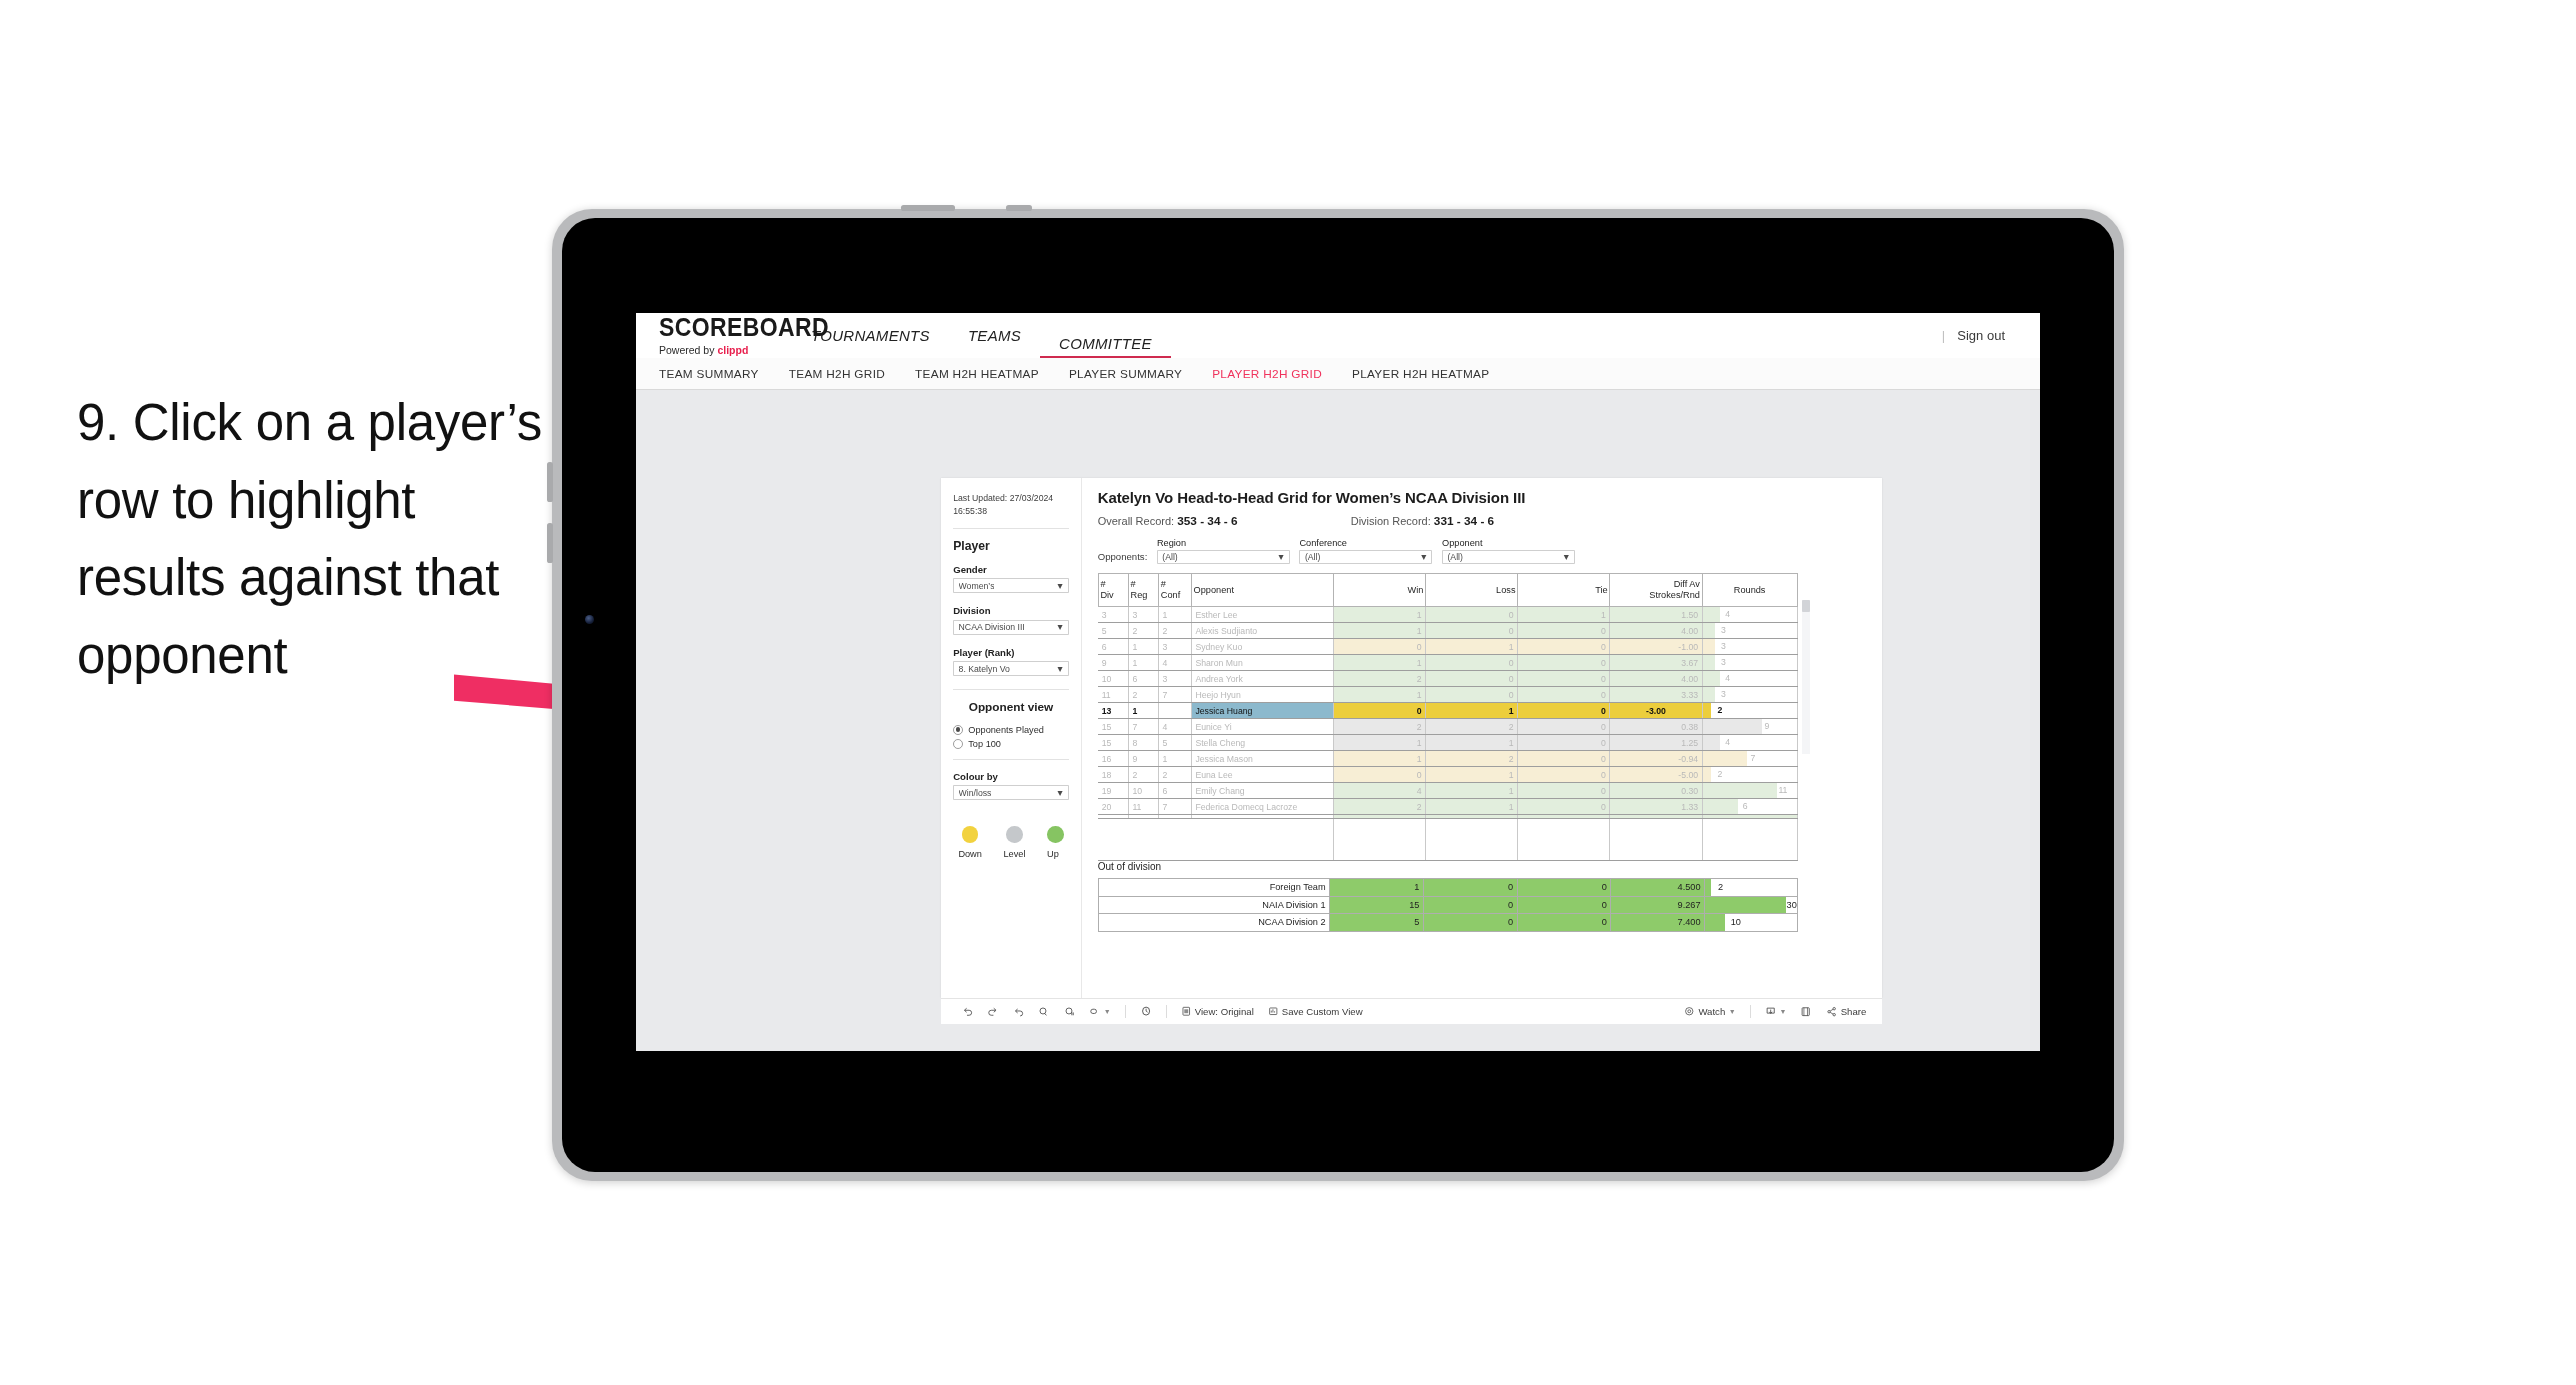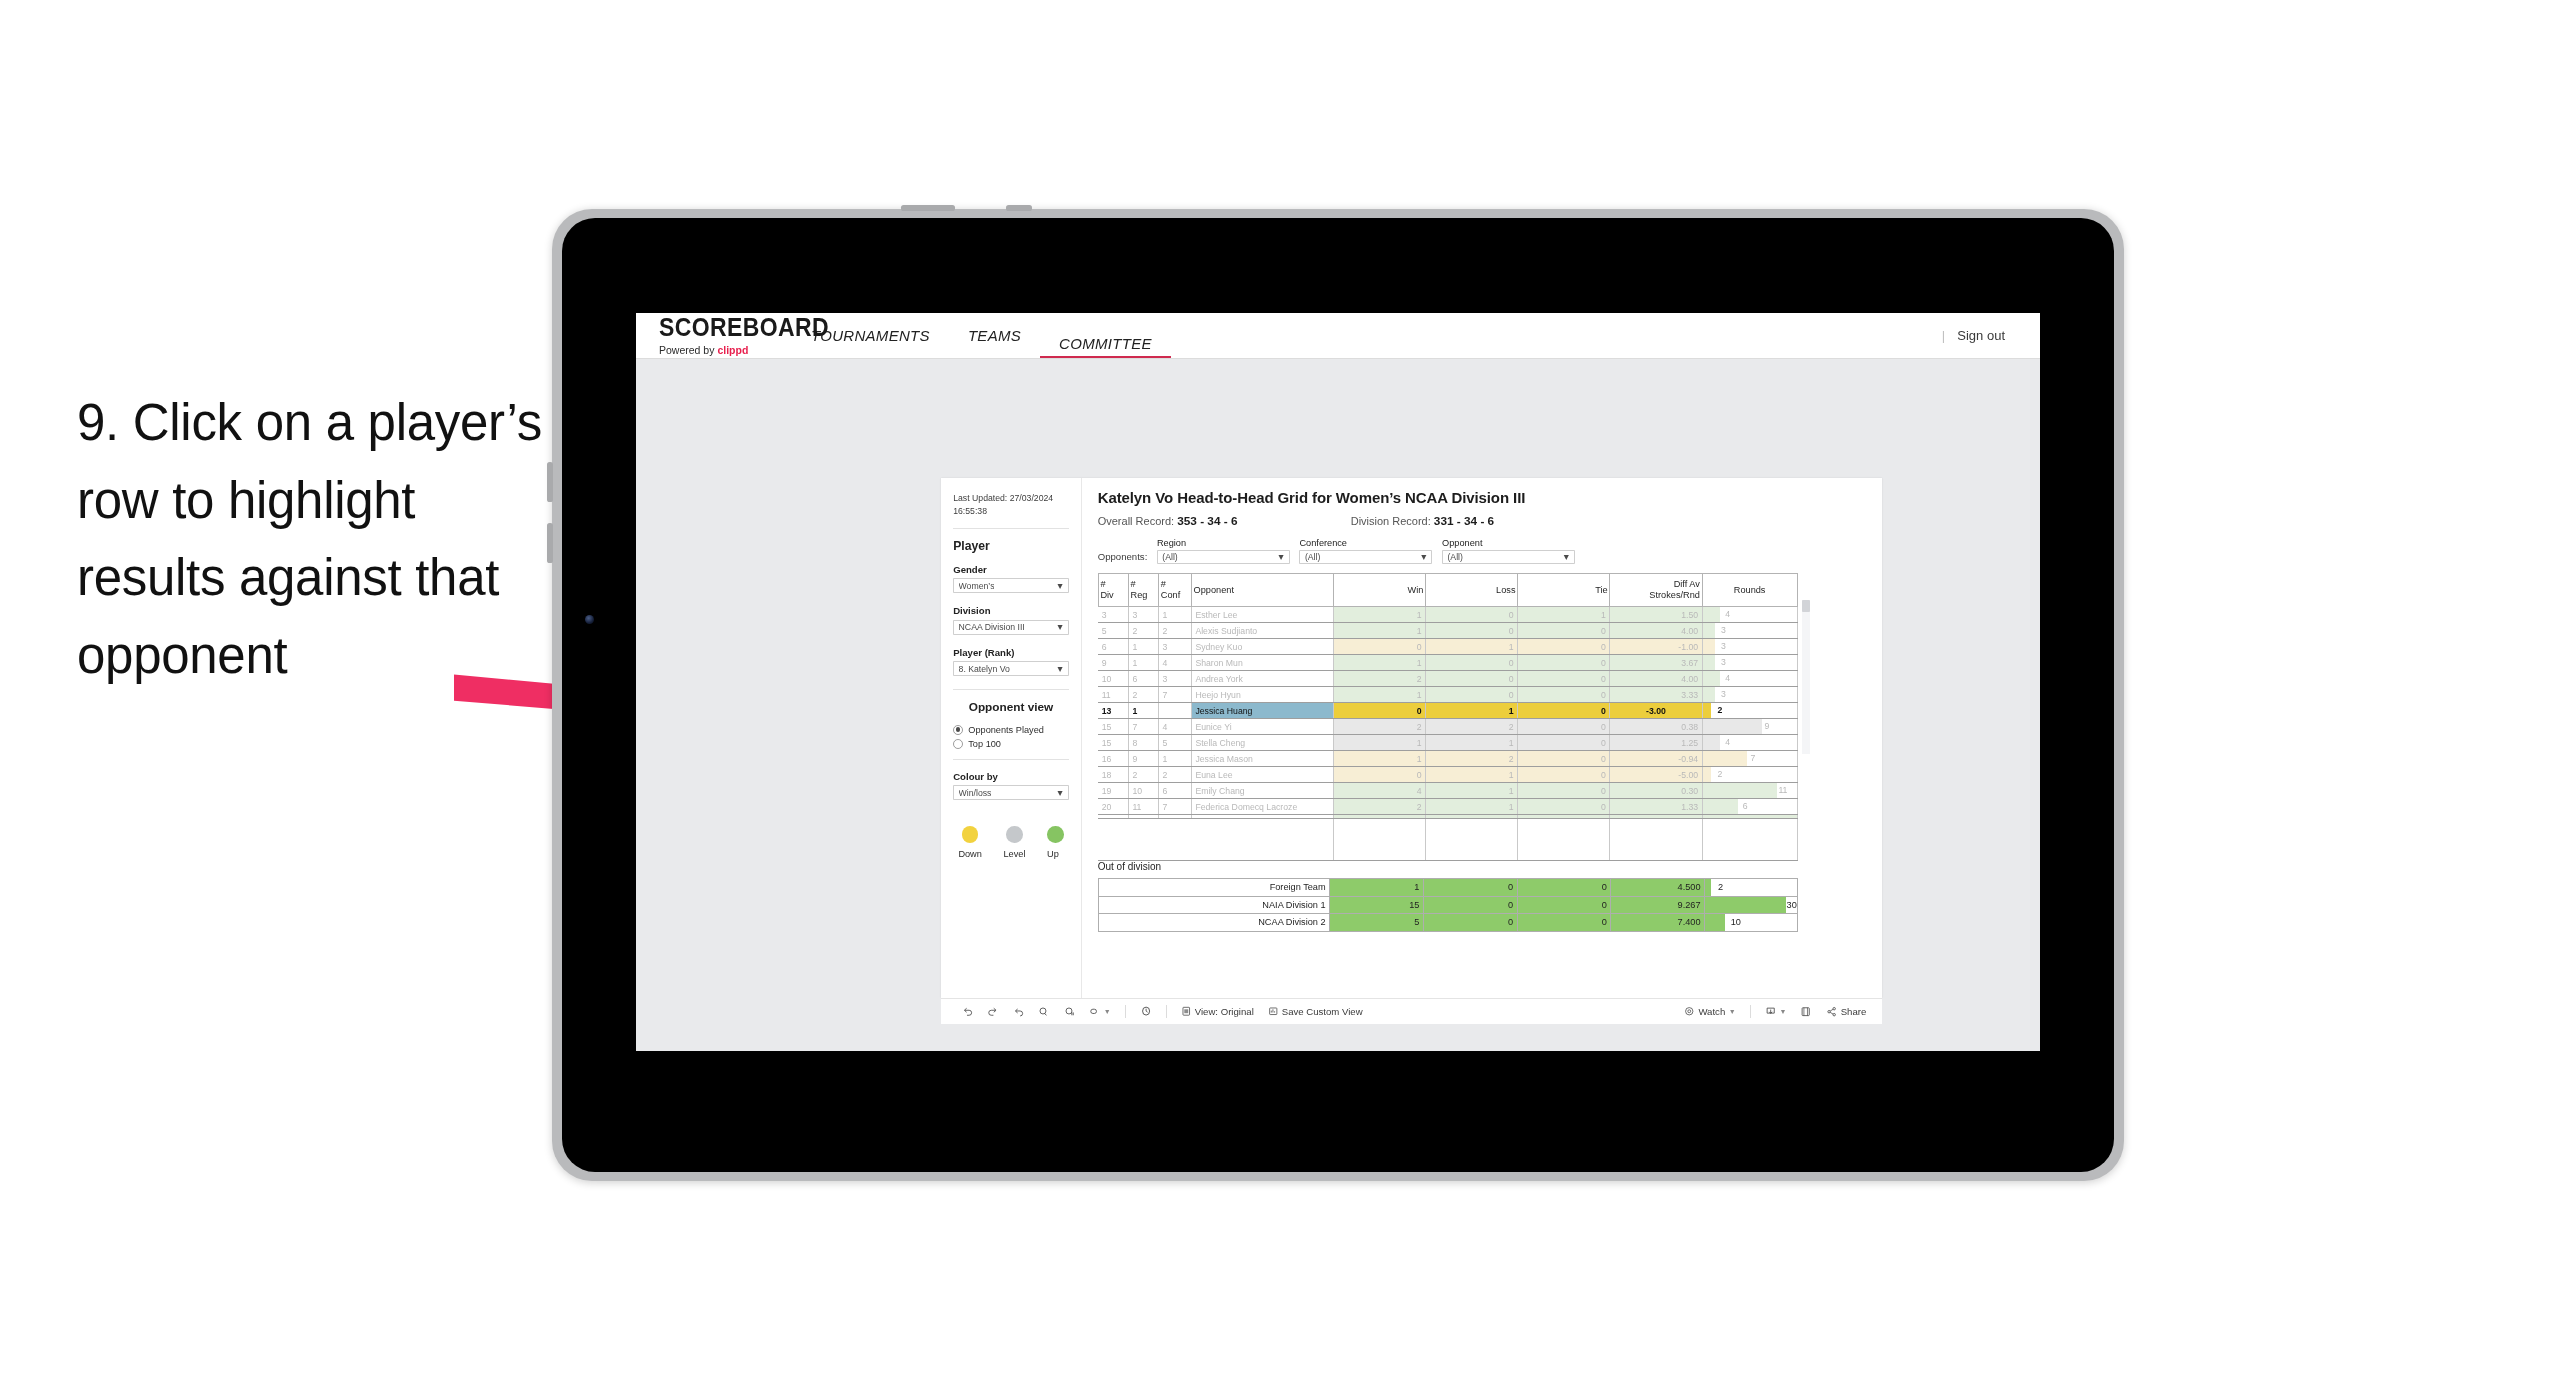--- a/index.html
+++ b/index.html
@@ -211,20 +211,28 @@
     </div>
     <div class="top-tab">TOURNAMENTS</div>
     <div class="top-tab">TEAMS</div>
     <div class="top-tab active">COMMITTEE</div>
     <div id="signout-wrap">
       <span id="signout-div">|</span>
       <span>Sign out</span>
     </div>
   </div>
 
+  <div id="sub-nav">
+    <div class="sub-tab">TEAM SUMMARY</div>
+    <div class="sub-tab">TEAM H2H GRID</div>
+    <div class="sub-tab">TEAM H2H HEATMAP</div>
+    <div class="sub-tab">PLAYER SUMMARY</div>
+    <div class="sub-tab active">PLAYER H2H GRID</div>
+    <div class="sub-tab">PLAYER H2H HEATMAP</div>
+  </div>
 
   <div id="viz-card">
 
     <div id="filter-panel">
       <div id="last-updated">Last Updated: 27/03/2024 16:55:38</div>
       <div class="panel-rule"></div>
       <div class="panel-h">Player</div>
 
       <div class="field-label">Gender</div>
       <div class="dd">

